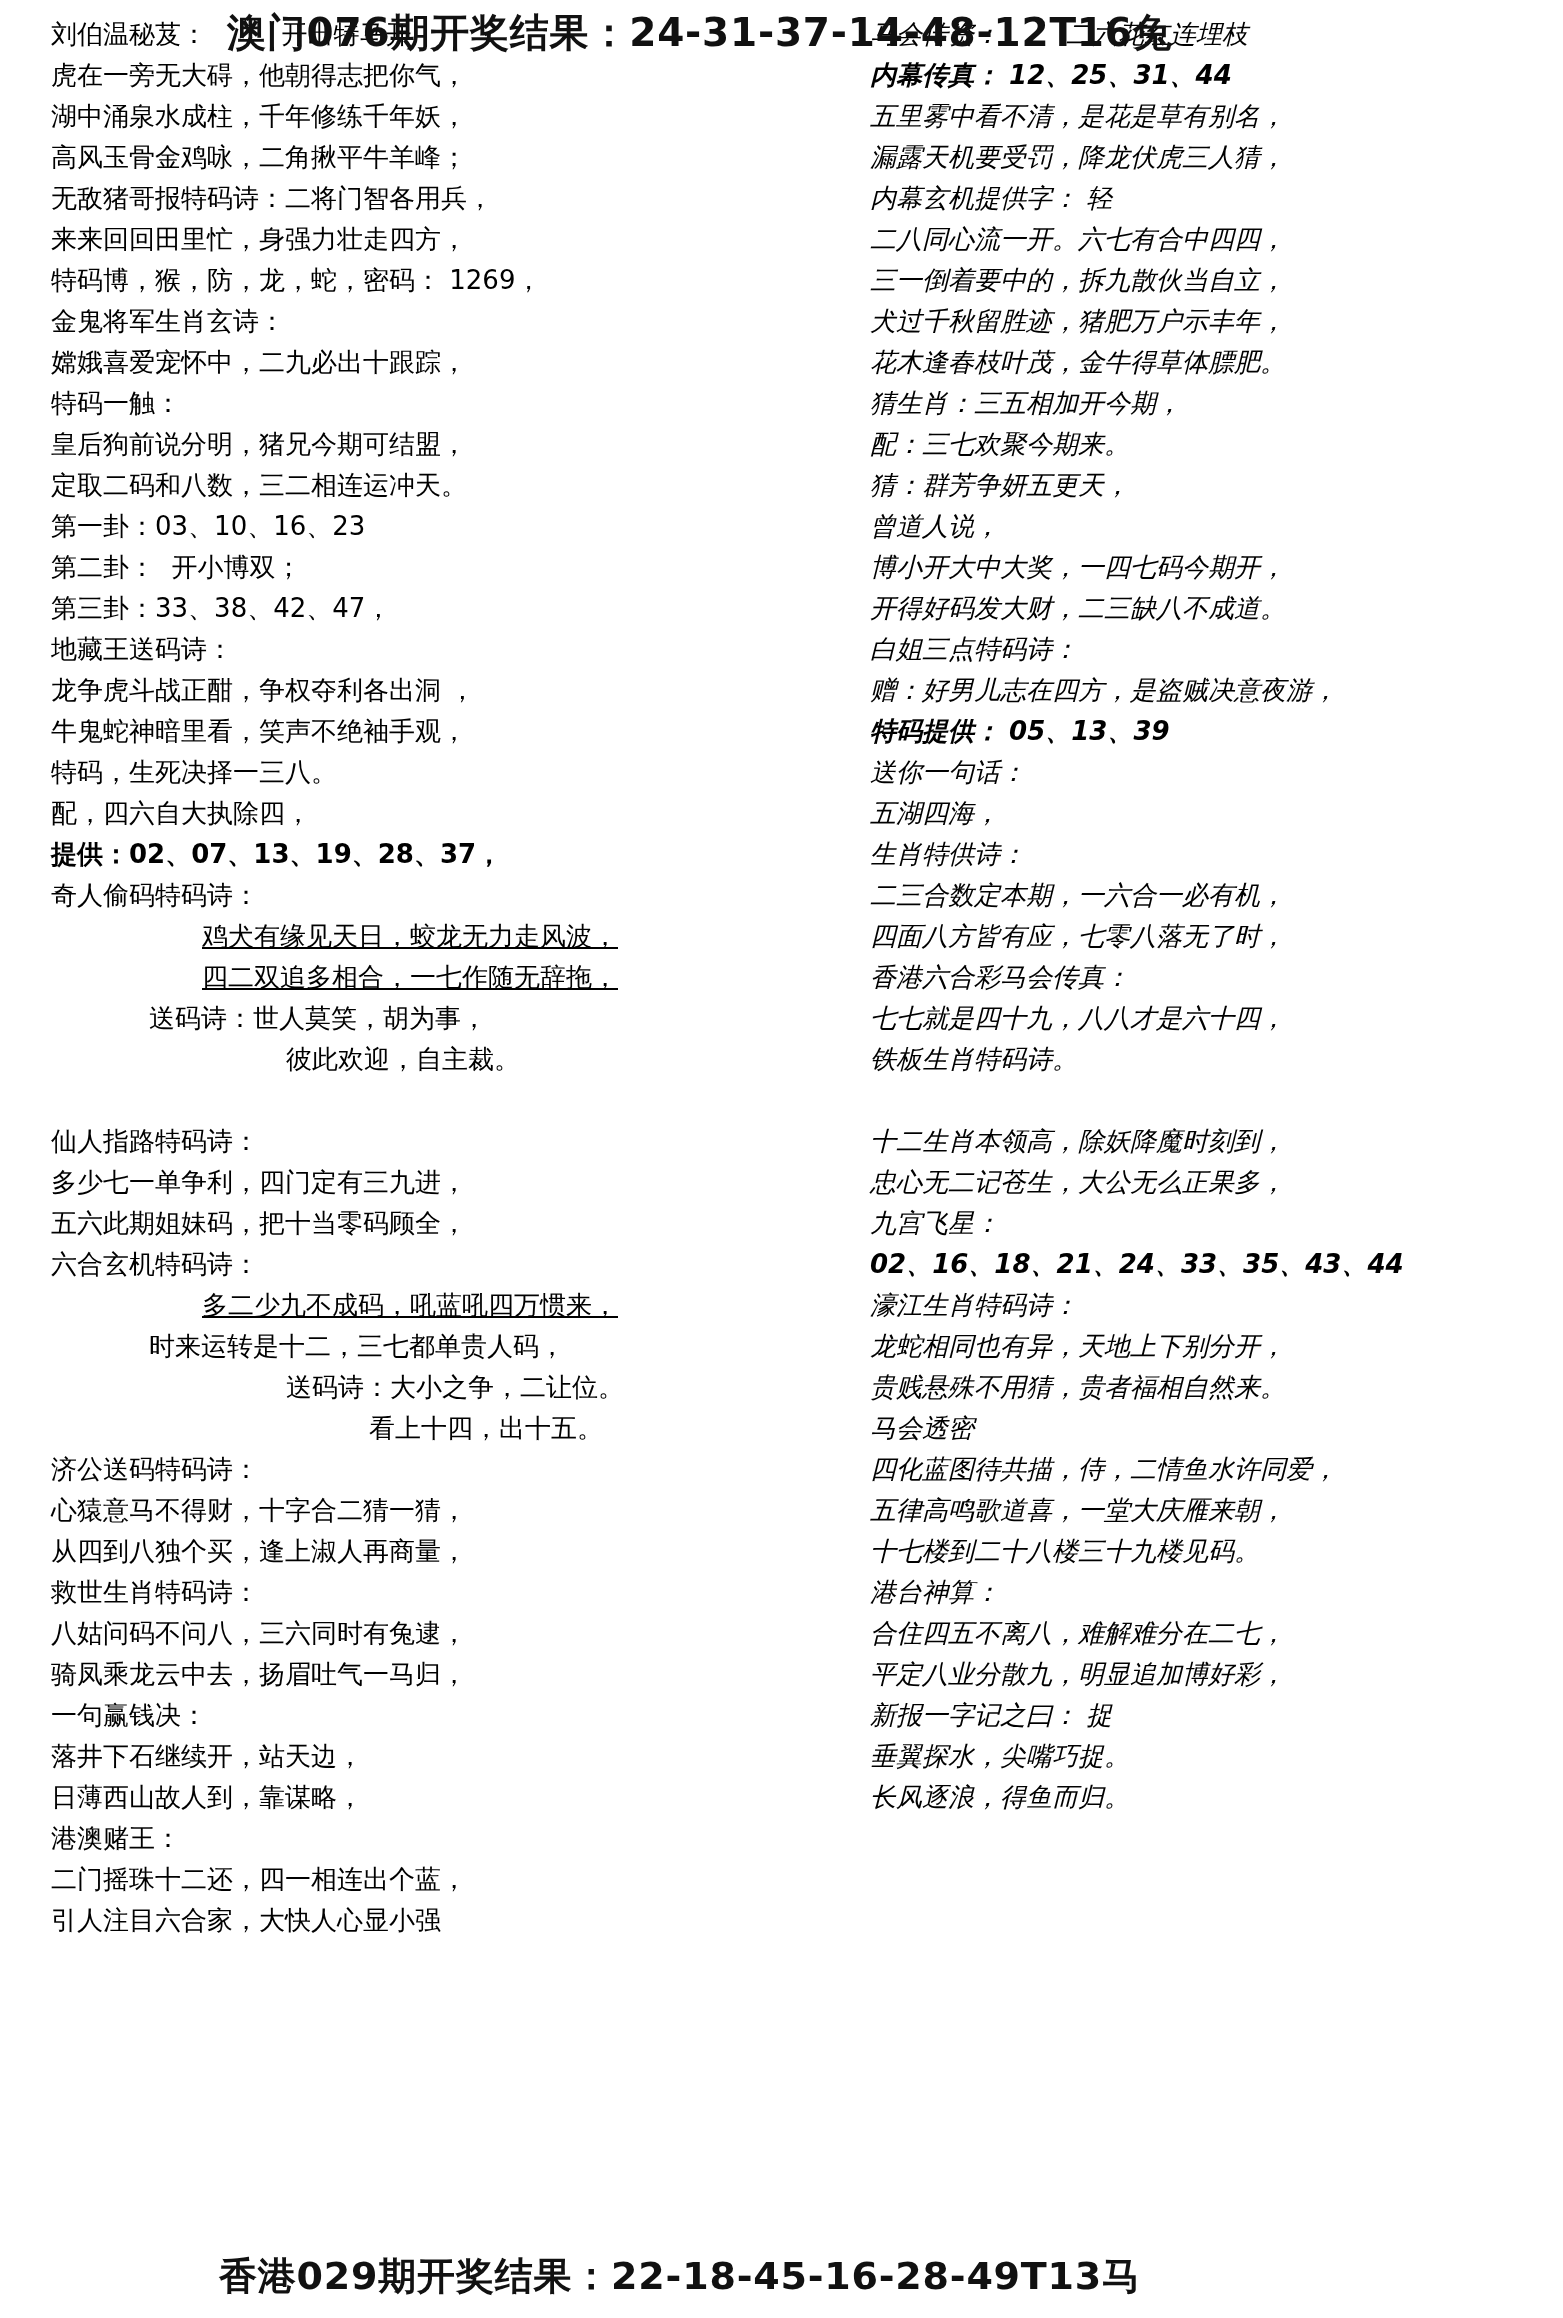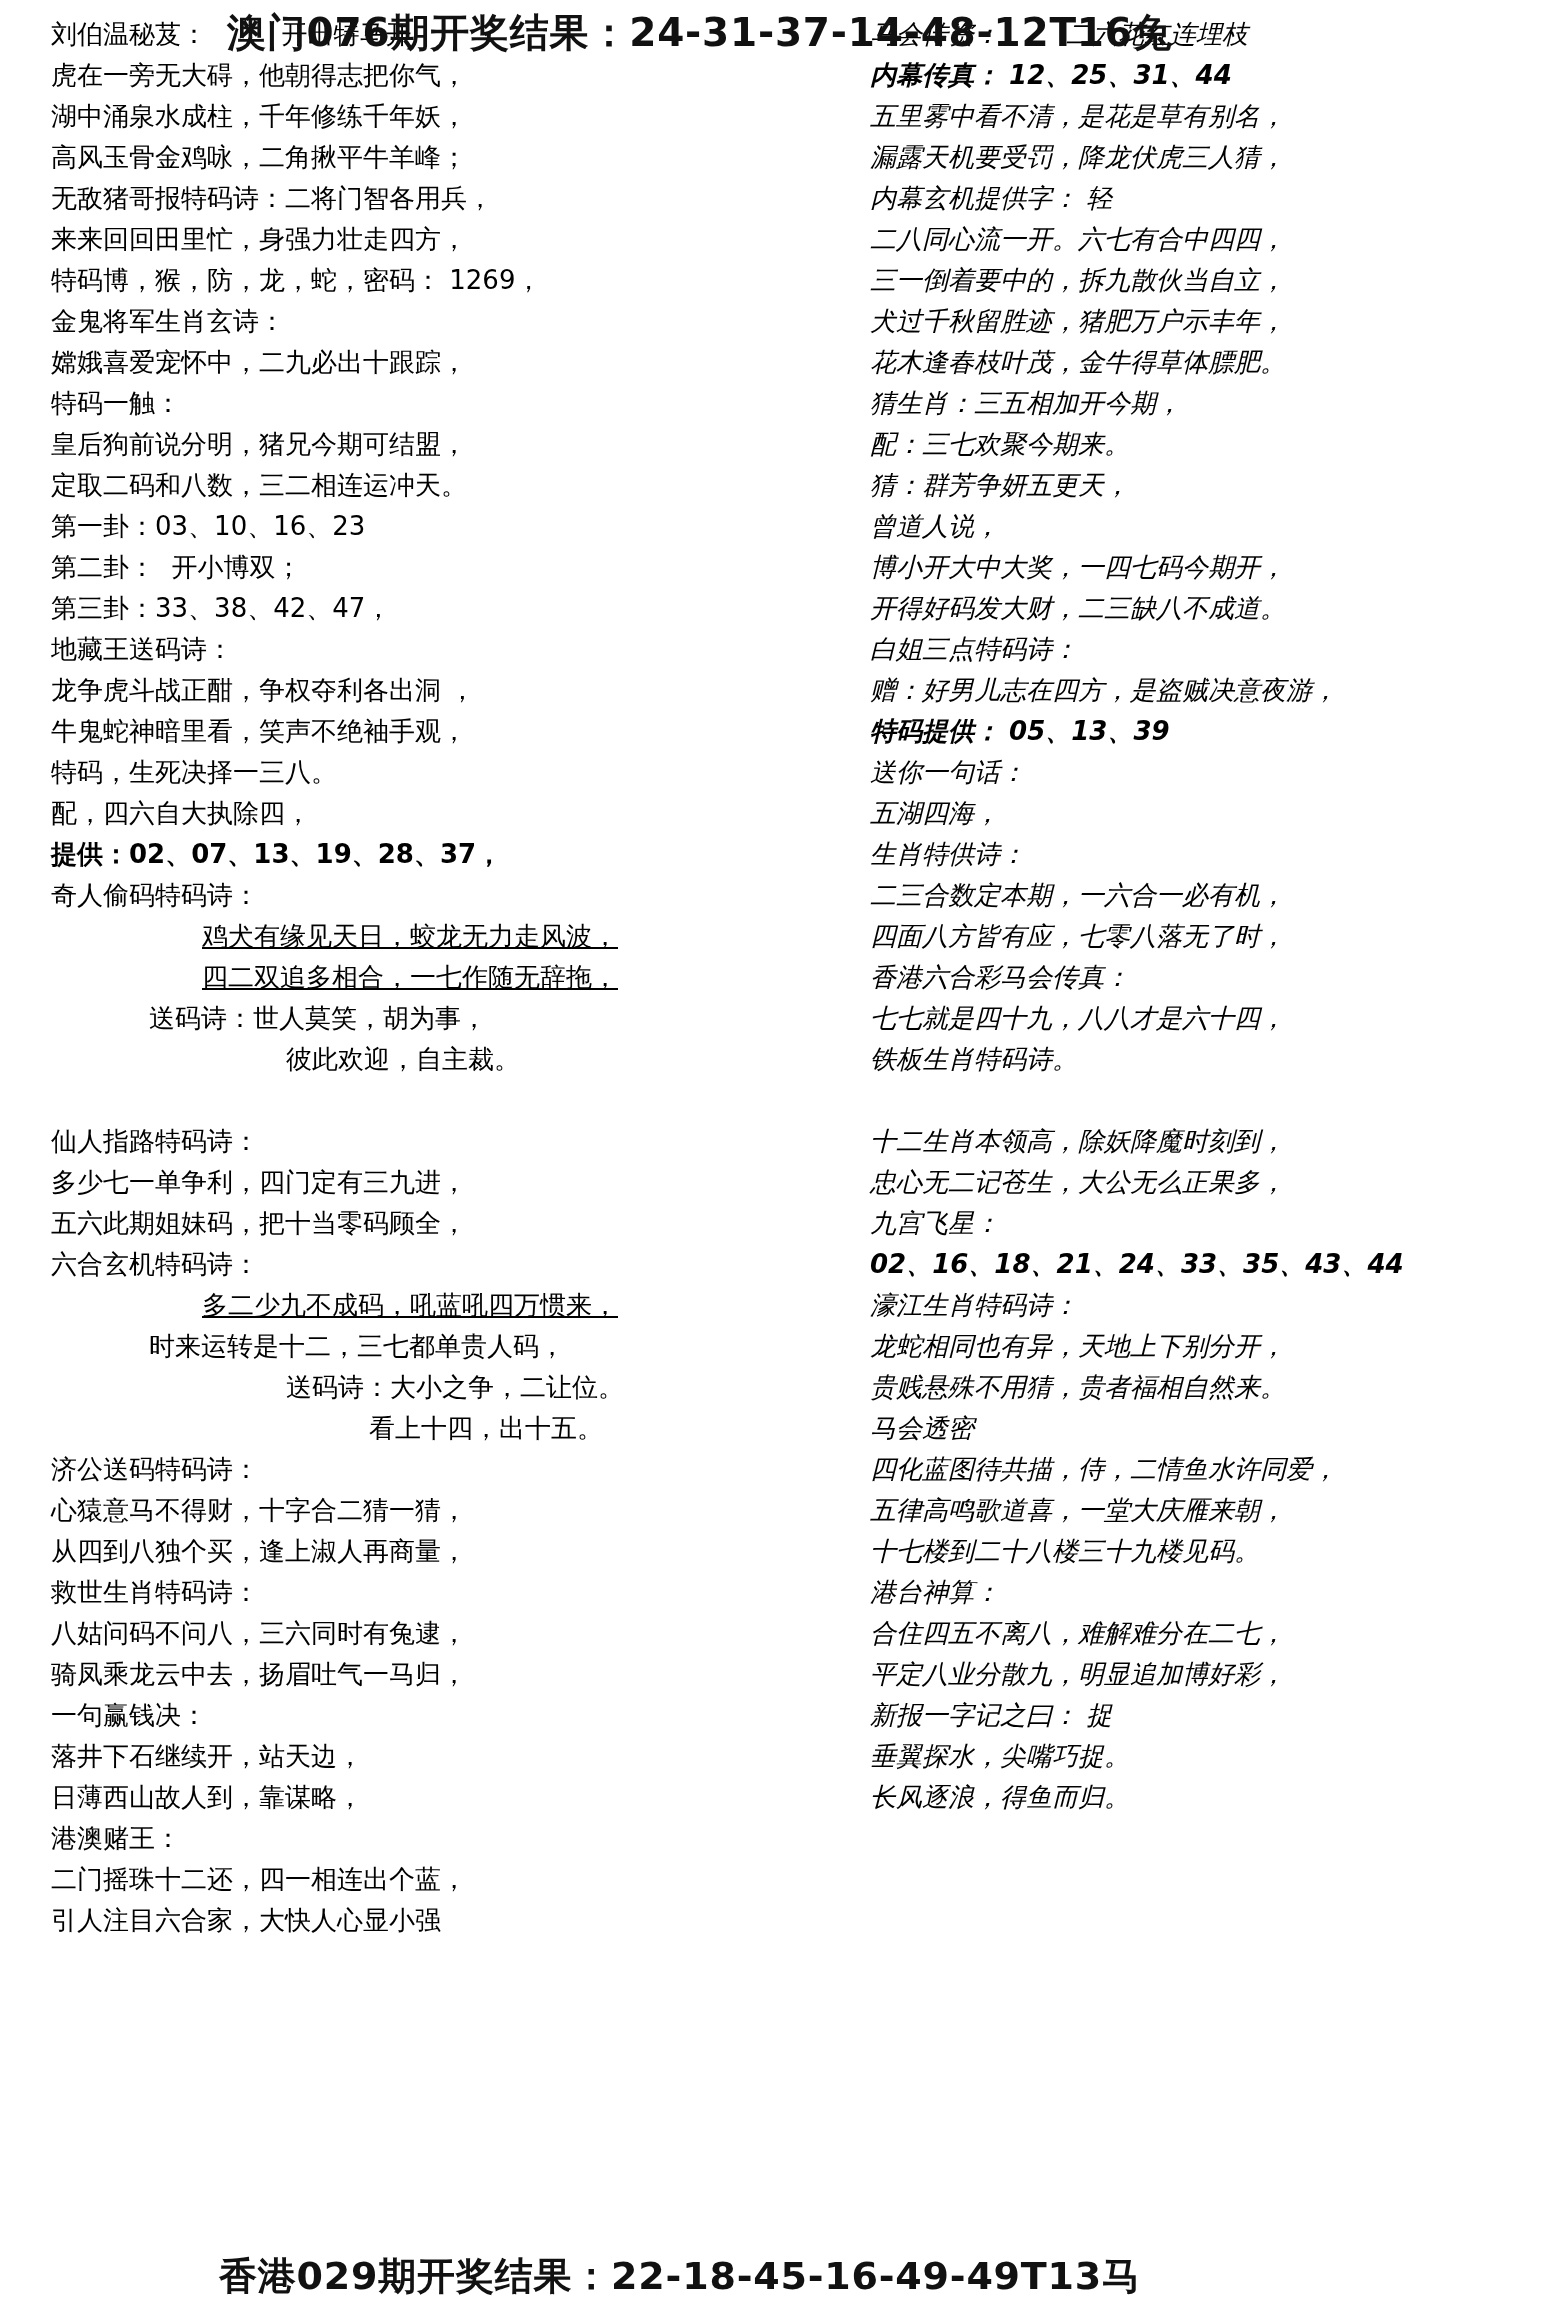--- a/index.html
+++ b/index.html
@@ -74,16 +74,16 @@
 </style>
 </head>
 <body>
 
 <div class="page">
 
   <div class="col col-left" id="left-column"><div class="line">刘伯温秘芨：         开出特马开</div><div class="line">虎在一旁无大碍，他朝得志把你气，</div><div class="line">湖中涌泉水成柱，千年修练千年妖，</div><div class="line">高风玉骨金鸡咏，二角揪平牛羊峰；</div><div class="line">无敌猪哥报特码诗：二将门智各用兵，</div><div class="line">来来回回田里忙，身强力壮走四方，</div><div class="line">特码博，猴，防，龙，蛇，密码： 1269，</div><div class="line">金鬼将军生肖玄诗：</div><div class="line">嫦娥喜爱宠怀中，二九必出十跟踪，</div><div class="line">特码一触：</div><div class="line">皇后狗前说分明，猪兄今期可结盟，</div><div class="line">定取二码和八数，三二相连运冲天。</div><div class="line">第一卦：03、10、16、23</div><div class="line">第二卦：  开小博双；</div><div class="line">第三卦：33、38、42、47，</div><div class="line">地藏王送码诗：</div><div class="line">龙争虎斗战正酣，争权夺利各出洞 ，</div><div class="line">牛鬼蛇神暗里看，笑声不绝袖手观，</div><div class="line">特码，生死决择一三八。</div><div class="line">配，四六自大执除四，</div><div class="line b">提供：02、07、13、19、28、37，</div><div class="line">奇人偷码特码诗：</div><div class="line i2">鸡犬有缘见天日，蛟龙无力走风波，</div><div class="line i2">四二双追多相合，一七作随无辞拖，</div><div class="line i1">送码诗：世人莫笑，胡为事，</div><div class="line i3">彼此欢迎，自主裁。</div><div class="line"></div><div class="line">仙人指路特码诗：</div><div class="line">多少七一单争利，四门定有三九进，</div><div class="line">五六此期姐妹码，把十当零码顾全，</div><div class="line">六合玄机特码诗：</div><div class="line i2">多二少九不成码，吼蓝吼四万惯来，</div><div class="line i1">时来运转是十二，三七都单贵人码，</div><div class="line i3">送码诗：大小之争，二让位。</div><div class="line i4">看上十四，出十五。</div><div class="line">济公送码特码诗：</div><div class="line">心猿意马不得财，十字合二猜一猜，</div><div class="line">从四到八独个买，逢上淑人再商量，</div><div class="line">救世生肖特码诗：</div><div class="line">八姑问码不问八，三六同时有兔逮，</div><div class="line">骑凤乘龙云中去，扬眉吐气一马归，</div><div class="line">一句赢钱决：</div><div class="line">落井下石继续开，站天边，</div><div class="line">日薄西山故人到，靠谋略，</div><div class="line">港澳赌王：</div><div class="line">二门摇珠十二还，四一相连出个蓝，</div><div class="line">引人注目六合家，大快人心显小强</div></div>
   <div class="col col-right" id="right-column"><div class="line">马会传资：        二六花红连埋枝</div><div class="line b">内幕传真： 12、25、31、44</div><div class="line">五里雾中看不清，是花是草有别名，</div><div class="line">漏露天机要受罚，降龙伏虎三人猜，</div><div class="line">内幕玄机提供字： 轻</div><div class="line">二八同心流一开。六七有合中四四，</div><div class="line">三一倒着要中的，拆九散伙当自立，</div><div class="line">犬过千秋留胜迹，猪肥万户示丰年，</div><div class="line">花木逢春枝叶茂，金牛得草体膘肥。</div><div class="line">猜生肖：三五相加开今期，</div><div class="line">配：三七欢聚今期来。</div><div class="line">猜：群芳争妍五更天，</div><div class="line">曾道人说，</div><div class="line">博小开大中大奖，一四七码今期开，</div><div class="line">开得好码发大财，二三缺八不成道。</div><div class="line">白姐三点特码诗：</div><div class="line">赠：好男儿志在四方，是盗贼决意夜游，</div><div class="line b">特码提供： 05、13、39</div><div class="line">送你一句话：</div><div class="line">五湖四海，</div><div class="line">生肖特供诗：</div><div class="line">二三合数定本期，一六合一必有机，</div><div class="line">四面八方皆有应，七零八落无了时，</div><div class="line">香港六合彩马会传真：</div><div class="line">七七就是四十九，八八才是六十四，</div><div class="line">铁板生肖特码诗。</div><div class="line"></div><div class="line">十二生肖本领高，除妖降魔时刻到，</div><div class="line">忠心无二记苍生，大公无么正果多，</div><div class="line">九宫飞星：</div><div class="line b">02、16、18、21、24、33、35、43、44</div><div class="line">濠江生肖特码诗：</div><div class="line">龙蛇相同也有异，天地上下别分开，</div><div class="line">贵贱悬殊不用猜，贵者福相自然来。</div><div class="line">马会透密</div><div class="line">四化蓝图待共描，侍，二情鱼水许同爱，</div><div class="line">五律高鸣歌道喜，一堂大庆雁来朝，</div><div class="line">十七楼到二十八楼三十九楼见码。</div><div class="line">港台神算：</div><div class="line">合住四五不离八，难解难分在二七，</div><div class="line">平定八业分散九，明显追加博好彩，</div><div class="line">新报一字记之曰： 捉</div><div class="line">垂翼探水，尖嘴巧捉。</div><div class="line">长风逐浪，得鱼而归。</div></div>
 
   <div class="overlay" id="overlay-top">澳门076期开奖结果：24-31-37-14-48-12T16兔</div>
-  <div class="overlay" id="overlay-bottom">香港029期开奖结果：22-18-45-16-49-49T13马</div>
+  <div class="overlay" id="overlay-bottom">香港029期开奖结果：22-18-45-16-28-49T13马</div>
 
 </div>
 
 
 </body></html>

